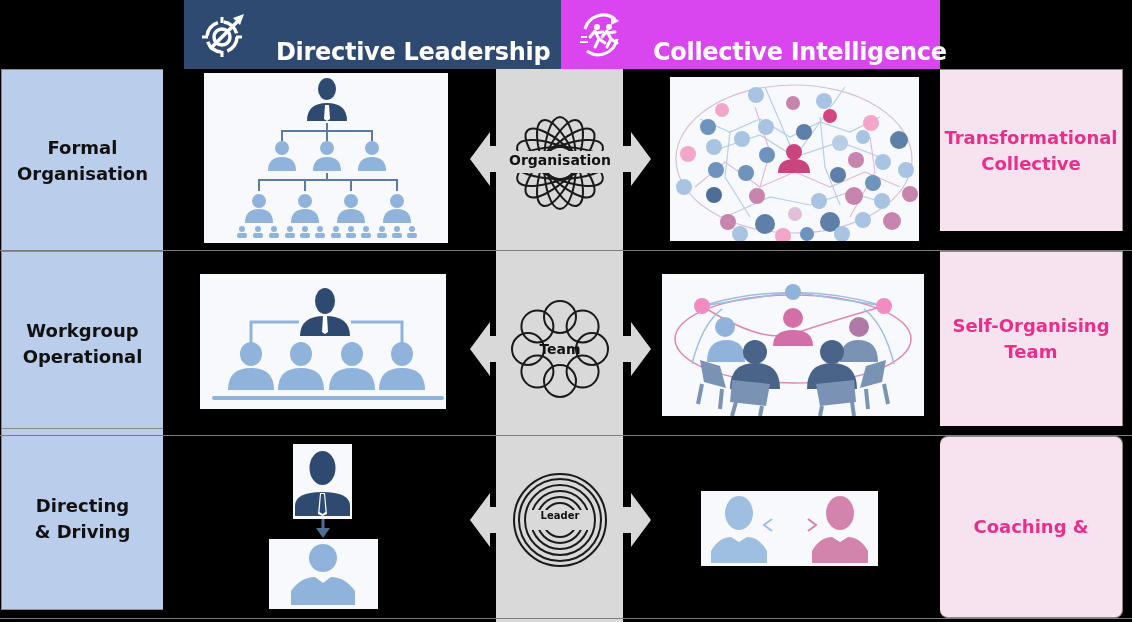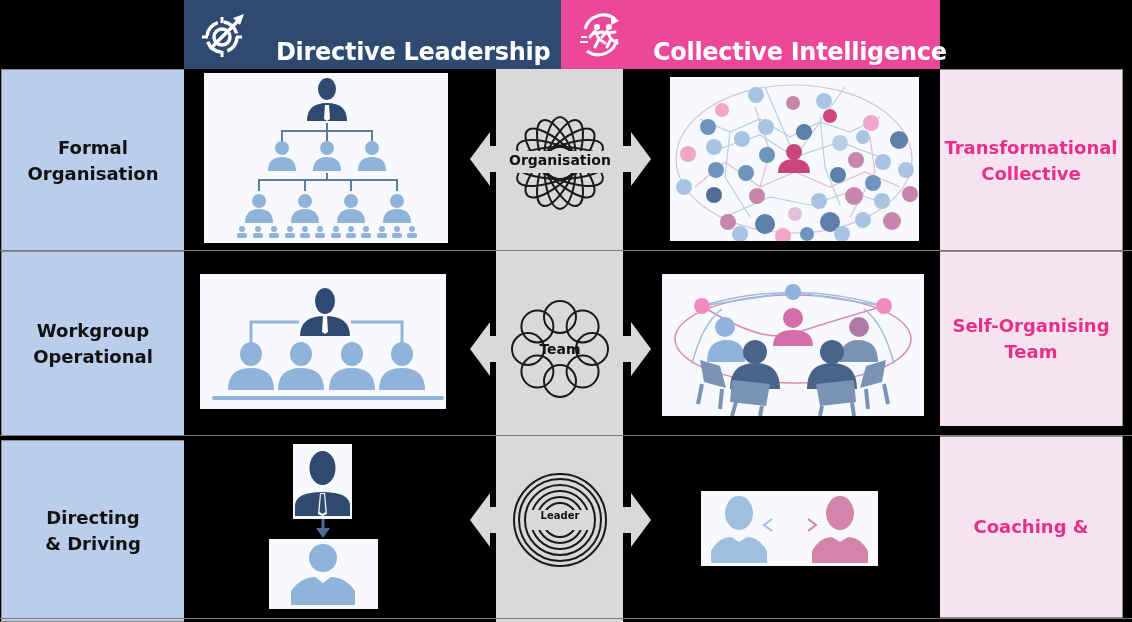--- a/index.html
+++ b/index.html
@@ -1,23 +1,23 @@
 <!DOCTYPE html>
 <html><head>
 <meta charset="utf-8">
 <style>
   html,body{margin:0;padding:0;background:#000;}
   body{width:1132px;height:622px;position:relative;overflow:hidden;font-family:"DejaVu Sans","Liberation Sans",sans-serif;}
   .abs{position:absolute;}
   .hdr{top:0;height:69px;display:flex;align-items:center;color:#fff;font-weight:bold;font-size:24px;box-sizing:border-box;}
   .hdr-left{left:184px;width:377px;background:#2f4a70;}
-  .hdr-right{left:561px;width:379px;background:#ec4899;}
+  .hdr-right{left:561px;width:379px;background:#d946ef;}
   .hdr .ico{width:48px;height:48px;margin-left:16px;margin-right:28px;flex:none;}
   .hdr .ttl{letter-spacing:-0.3px;white-space:nowrap;margin-top:35px;}
-  .lcell{left:1px;width:183px;background:#bacdea;border-top:1px solid #8a8a8a;border-left:1px solid #8a8a8a;box-sizing:border-box;display:flex;align-items:center;justify-content:center;text-align:center;color:#111;font-size:18px;font-weight:bold;line-height:26px;}
+  .lcell{left:1px;width:162px;background:#bacdea;border-top:1px solid #8a8a8a;border-left:1px solid #8a8a8a;box-sizing:border-box;display:flex;align-items:center;justify-content:center;text-align:center;color:#111;font-size:18px;font-weight:bold;line-height:26px;}
   .rcell{left:940px;width:183px;background:#f7e3ef;border-top:1px solid #8a8a8a;border-right:1px solid #8a8a8a;box-sizing:border-box;display:flex;align-items:center;justify-content:center;text-align:center;color:#e8308b;font-size:18px;font-weight:bold;line-height:26px;}
   .strip{left:496px;width:127px;top:69px;height:553px;background:#d9d9d9;}
   .rowline{left:0;width:1132px;height:1px;background:#7c7c7c;}
   .panel{background:#f8f9fc;}
   .arrow{width:40px;height:54px;}
   .ctr-label{font-weight:bold;color:#111;text-align:center;background:transparent;}
   svg{display:block;}
 </style>
 </head>
 <body>
@@ -61,40 +61,40 @@
       <div>Formal</div>
       <div>Organisation</div>
     </div>
 </div>
 <div class="abs lcell" style="top:251px;height:185px;">
   <div>
       <div>Workgroup</div>
       <div>Operational</div>
     </div>
 </div>
-<div class="abs lcell" style="top:440px;height:182px;border-bottom:1px solid #8a8a8a;">
+<div class="abs lcell" style="top:428px;height:182px;border-bottom:1px solid #8a8a8a;">
   <div>
       <div>Directing</div>
       <div>&amp; Driving</div>
     </div>
 </div>
 
-<div class="abs rcell" style="top:69px;height:182px;">
+<div class="abs rcell" style="top:69px;height:162px;">
   <div>
       <div>Transformational</div>
       <div>Collective</div>
     </div>
 </div>
 <div class="abs rcell" style="top:251px;height:175px;">
   <div>
       <div>Self-Organising</div>
       <div>Team</div>
     </div>
 </div>
-<div class="abs rcell" style="top:436px;height:182px;border-bottom:1px solid #8a8a8a;">
+<div class="abs rcell" style="top:436px;height:182px;border-bottom:1px solid #8a8a8a;border-radius:8px;">
   <div>
       <div>Coaching &amp;</div>
     </div>
 </div>
 
 <div class="abs rowline" style="top:250px;"></div>
 <div class="abs rowline" style="top:435px;"></div>
 <div class="abs rowline" style="top:618px;"></div>
 
 <div class="abs panel" style="left:204px;top:73px;width:244px;height:170px;">

